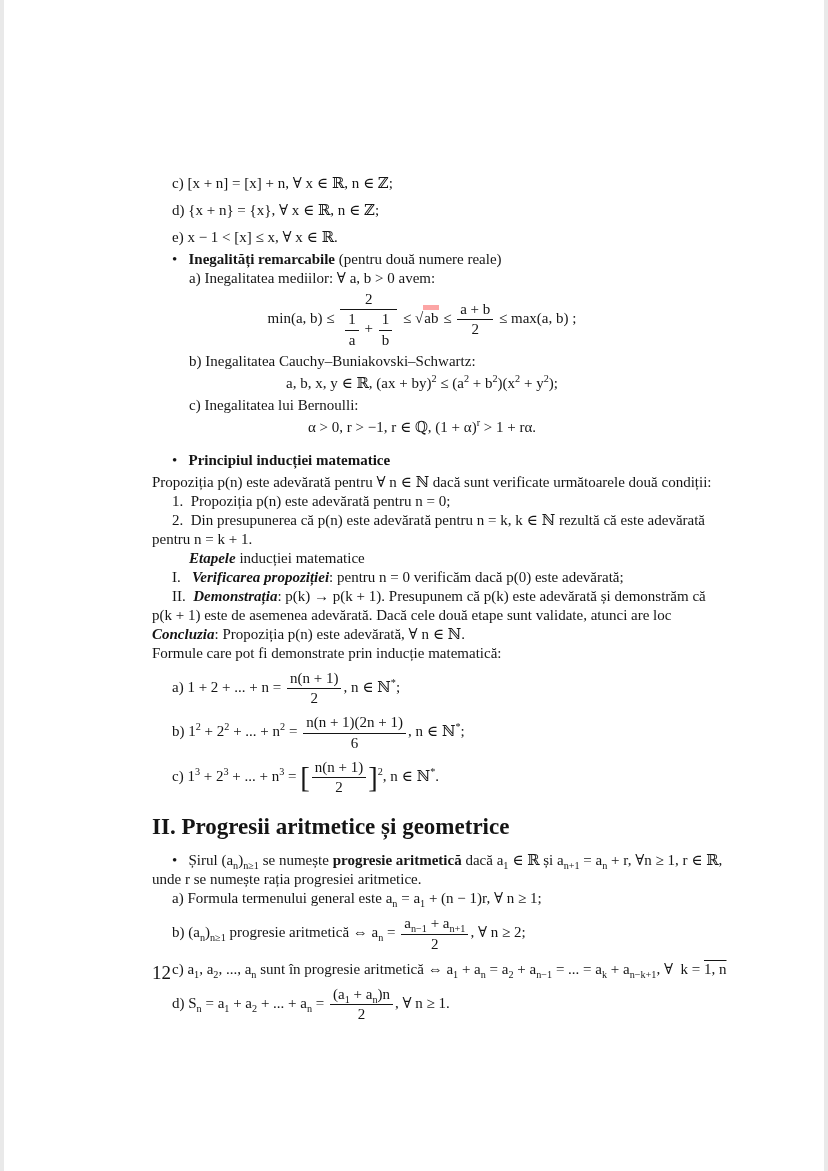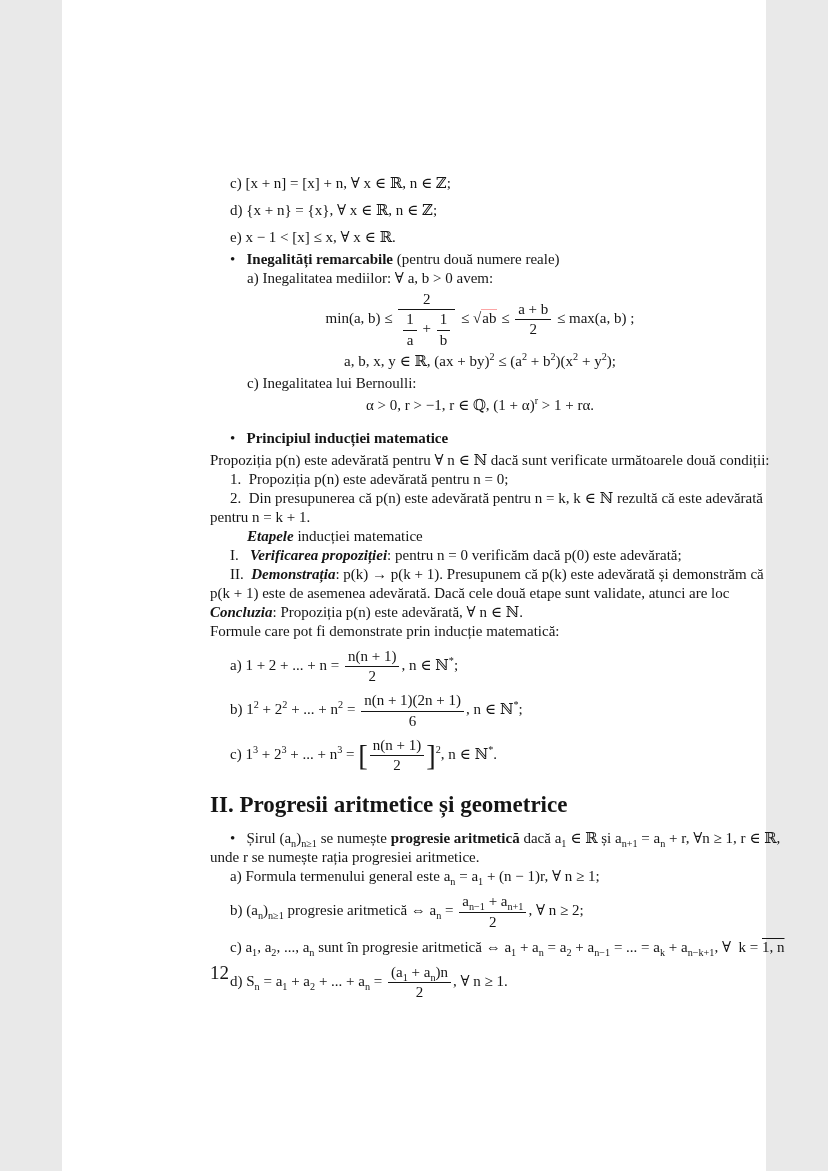--- a/index.html
+++ b/index.html
@@ -1,17 +1,17 @@
 <!DOCTYPE html>
 <html><head>
 <meta charset="utf-8">
 <style>
   html, body { margin: 0; padding: 0; background: #e9e9e9; }
   .page {
-    width: 704px; height: 1171px; margin: 0 auto; background: #ffffff;
+    width: 820px; height: 1171px; margin: 0 auto; background: #ffffff;
     position: relative; font-family: "Liberation Serif", "DejaVu Serif", serif;
     font-size: 15px; color: #151515;
   }
   .content { position: absolute; left: 148px; top: 174px; width: 540px; }
   .ln { line-height: 19px; white-space: nowrap; }
   .i1 { padding-left: 20px; }
   .i2 { padding-left: 37px; }
   .center { text-align: center; }
   .mb8 { margin-bottom: 8px; }
   .mb3 { margin-bottom: 3px; }
@@ -21,39 +21,40 @@
   .heading {
     font-size: 23px; font-weight: bold; line-height: 22px;
     margin-top: 20px; margin-bottom: 13px; white-space: nowrap;
   }
   .bold { font-weight: bold; }
   .boldital { font-weight: bold; font-style: italic; }
   .frac { display: inline-block; vertical-align: middle; text-align: center; margin: 0 2px; line-height: 1.15; }
   .frac > .num { display: block; padding: 0 3px 1px; border-bottom: 1px solid #151515; }
   .frac > .den { display: block; padding: 1px 3px 0; }
   .sqrt { display: inline-block; white-space: nowrap; }
-  .sqrt > .radicand { border-top: 1px solid #fca5a5; padding: 0 1px; }
+  .sqrt > .radicand { border-top: 5px solid #fca5a5; padding: 0 1px; }
   sup, sub { font-size: 68%; line-height: 0; }
   .ov { text-decoration: overline; }
   .bigbr { font-size: 190%; vertical-align: middle; line-height: 1; }
   .pagenum { position: absolute; left: 148px; top: 962px; font-size: 19px; }
 </style>
 </head>
 <body>
 
 <div class="page">
   <div class="content">
 
     <div class="ln i1 mb8">c) [x + n] = [x] + n, ∀ x ∈ ℝ, n ∈ ℤ;</div>
     <div class="ln i1 mb8">d) {x + n} = {x}, ∀ x ∈ ℝ, n ∈ ℤ;</div>
     <div class="ln i1 mb3">e) x − 1 &lt; [x] ≤ x, ∀ x ∈ ℝ.</div>
 
     <div class="ln i1">•&nbsp;&nbsp;&nbsp;<span class="bold">Inegalități remarcabile</span> (pentru două numere reale)</div>
     <div class="ln i2">a) Inegalitatea mediilor: ∀ a, b &gt; 0 avem:</div>
     <div class="ln center cm">min(a, b) ≤ <span class="frac"><span class="num">2</span><span class="den"><span class="frac"><span class="num">1</span><span class="den">a</span></span> + <span class="frac"><span class="num">1</span><span class="den">b</span></span></span></span> ≤ <span class="sqrt"><span class="radical">√</span><span class="radicand">ab</span></span> ≤ <span class="frac"><span class="num">a + b</span><span class="den">2</span></span> ≤ max(a, b) ;</div>
+    <div class="ln i2">b) Inegalitatea Cauchy–Buniakovski–Schwartz:</div>
     <div class="ln center cm">a, b, x, y ∈ ℝ, (ax + by)<sup>2</sup> ≤ (a<sup>2</sup> + b<sup>2</sup>)(x<sup>2</sup> + y<sup>2</sup>);</div>
     <div class="ln i2">c) Inegalitatea lui Bernoulli:</div>
     <div class="ln center cm">α &gt; 0, r &gt; −1, r ∈ ℚ, (1 + α)<sup>r</sup> &gt; 1 + rα.</div>
 
     <div class="ln i1 mt14 mb3">•&nbsp;&nbsp;&nbsp;<span class="bold">Principiul inducției matematice</span></div>
     <div class="ln">Propoziția p(n) este adevărată pentru ∀ n ∈ ℕ dacă sunt verificate următoarele două condiții:</div>
     <div class="ln i1">1.&nbsp;&nbsp;Propoziția p(n) este adevărată pentru n = 0;</div>
     <div class="ln i1">2.&nbsp;&nbsp;Din presupunerea că p(n) este adevărată pentru n = k, k ∈ ℕ rezultă că este adevărată</div>
     <div class="ln">pentru n = k + 1.</div>
     <div class="ln i2"><span class="boldital">Etapele</span> inducției matematice</div>

